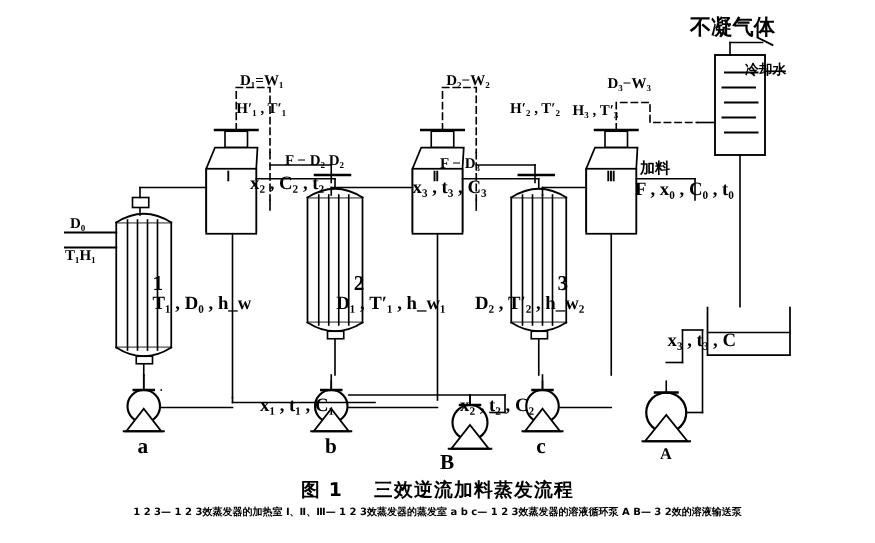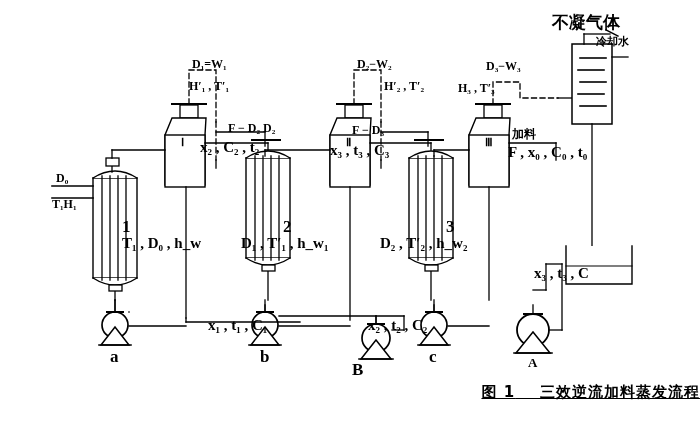--- a/index.html
+++ b/index.html
@@ -8,21 +8,21 @@
   #stage{position:absolute;left:0;top:0;width:700px;height:434px;}
   svg{position:absolute;left:0;top:0;}
   .lbl{position:absolute;white-space:nowrap;line-height:1;
        font-family:"Liberation Serif","DejaVu Serif",serif;}
   .sym{font-weight:bold;font-style:normal;}
   .cn{font-family:"DejaVu Sans","Liberation Sans",sans-serif;font-weight:bold;}
   .f9{font-size:15px;}
   .f10{font-size:12px;}
   .f11{font-size:11px;}
   .f12{font-size:17px;}
-  .cap{position:absolute;width:700px;text-align:right;text-decoration:underline;}
+  .cap{position:absolute;width:700px;text-align:center;}
   .capmain{font-size:15px;font-weight:bold;letter-spacing:1px;}
   .capsub{font-size:8px;letter-spacing:0px;}
   .romanno{font-size:11px;font-weight:bold;font-family:"Liberation Serif",serif;}
 </style>
 </head>
 <body>
 
 <div id="stage">
 
 <svg width="700" height="434" viewBox="0 0 700 434">
@@ -253,41 +253,41 @@
 
   <g>
     <line x1="129" y1="312" x2="129" y2="312"></line>
     <line x1="186" y1="322" x2="300" y2="322"></line>
   </g>
 
   </g>
 </svg>
 
 <div class="lbl cn f12" style="left:552px;top:14px;">不凝气体</div>
-<div class="lbl cn f11" style="left:596px;top:36px;">冷却水</div>
+<div class="lbl cn f11" style="left:596px;top:50px;">冷却水</div>
 
 <div class="lbl sym f10" style="left:56px;top:172px;">D₀</div>
 <div class="lbl sym f10" style="left:52px;top:198px;">T₁H₁</div>
 
 <div class="lbl sym f10" style="left:192px;top:58px;">D₁=W₁</div>
 <div class="lbl sym f10" style="left:189px;top:80px;">H′₁ , T′₁</div>
 <div class="lbl romanno" style="left:181px;top:137px;">Ⅰ</div>
 <div class="lbl sym f10" style="left:204px;top:122px;margin-left:24px;">F − D₂   D₂</div>
 <div class="lbl sym f9" style="left:200px;top:140px;">x₂ , C₂ , t₂</div>
 <div class="lbl sym f12" style="left:122px;top:218px;">1</div>
 <div class="lbl sym f9" style="left:122px;top:236px;">T₁ , D₀ , h_w</div>
 <div class="lbl sym f12" style="left:110px;top:348px;">a</div>
 
 <div class="lbl sym f10" style="left:357px;top:58px;">D₂−W₂</div>
-<div class="lbl sym f10" style="left:344px;top:80px;padding-left:40px;">H′₂ , T′₂</div>
+<div class="lbl sym f10" style="left:368px;top:80px;padding-left:40px;">H′₂ , T′₂</div>
 <div class="lbl romanno" style="left:346px;top:137px;">Ⅱ</div>
 <div class="lbl sym f10" style="left:352px;top:124px;">F − D₃</div>
 <div class="lbl sym f9" style="left:330px;top:143px;">x₃ , t₃ , C₃</div>
 <div class="lbl sym f12" style="left:283px;top:218px;">2</div>
-<div class="lbl sym f9" style="left:241px;top:236px;">D₁ , T′₁ , h_w₁</div>
+<div class="lbl sym f9" style="left:269px;top:236px;">D₁ , T′₁ , h_w₁</div>
 <div class="lbl sym f12" style="left:260px;top:348px;">b</div>
 
 <div class="lbl sym f10" style="left:486px;top:60px;">D₃−W₃</div>
 <div class="lbl sym f10" style="left:458px;top:82px;">H₃ , T′₃</div>
 <div class="lbl romanno" style="left:485px;top:137px;">Ⅲ</div>
 <div class="lbl cn f10" style="left:512px;top:128px;">加料</div>
 <div class="lbl sym f9" style="left:508px;top:145px;">F , x₀ , C₀ , t₀</div>
 <div class="lbl sym f12" style="left:446px;top:218px;">3</div>
 <div class="lbl sym f9" style="left:380px;top:236px;">D₂ , T′₂ , h_w₂</div>
 <div class="lbl sym f12" style="left:429px;top:348px;">c</div>
@@ -297,14 +297,15 @@
 <div class="lbl sym f9" style="left:534px;top:266px;">x₃ , t₃ , C</div>
 
 <div class="lbl sym f12" style="left:352px;top:361px;">B</div>
 <div class="lbl sym f13" style="left:528px;top:356px;font-size:13px;">A</div>
 
 <div class="cap capmain cn" style="top:383px;">
   <span>图 1</span>
   &nbsp;&nbsp;
   <span>三效逆流加料蒸发流程</span>
 </div>
+<div class="cap capsub cn" style="top:404px;">1 2 3— 1 2 3效蒸发器的加热室   Ⅰ、Ⅱ、Ⅲ— 1 2 3效蒸发器的蒸发室   a b c— 1 2 3效蒸发器的溶液循环泵   A B— 3 2效的溶液输送泵</div>
 
 </div>
 
 </body></html>

